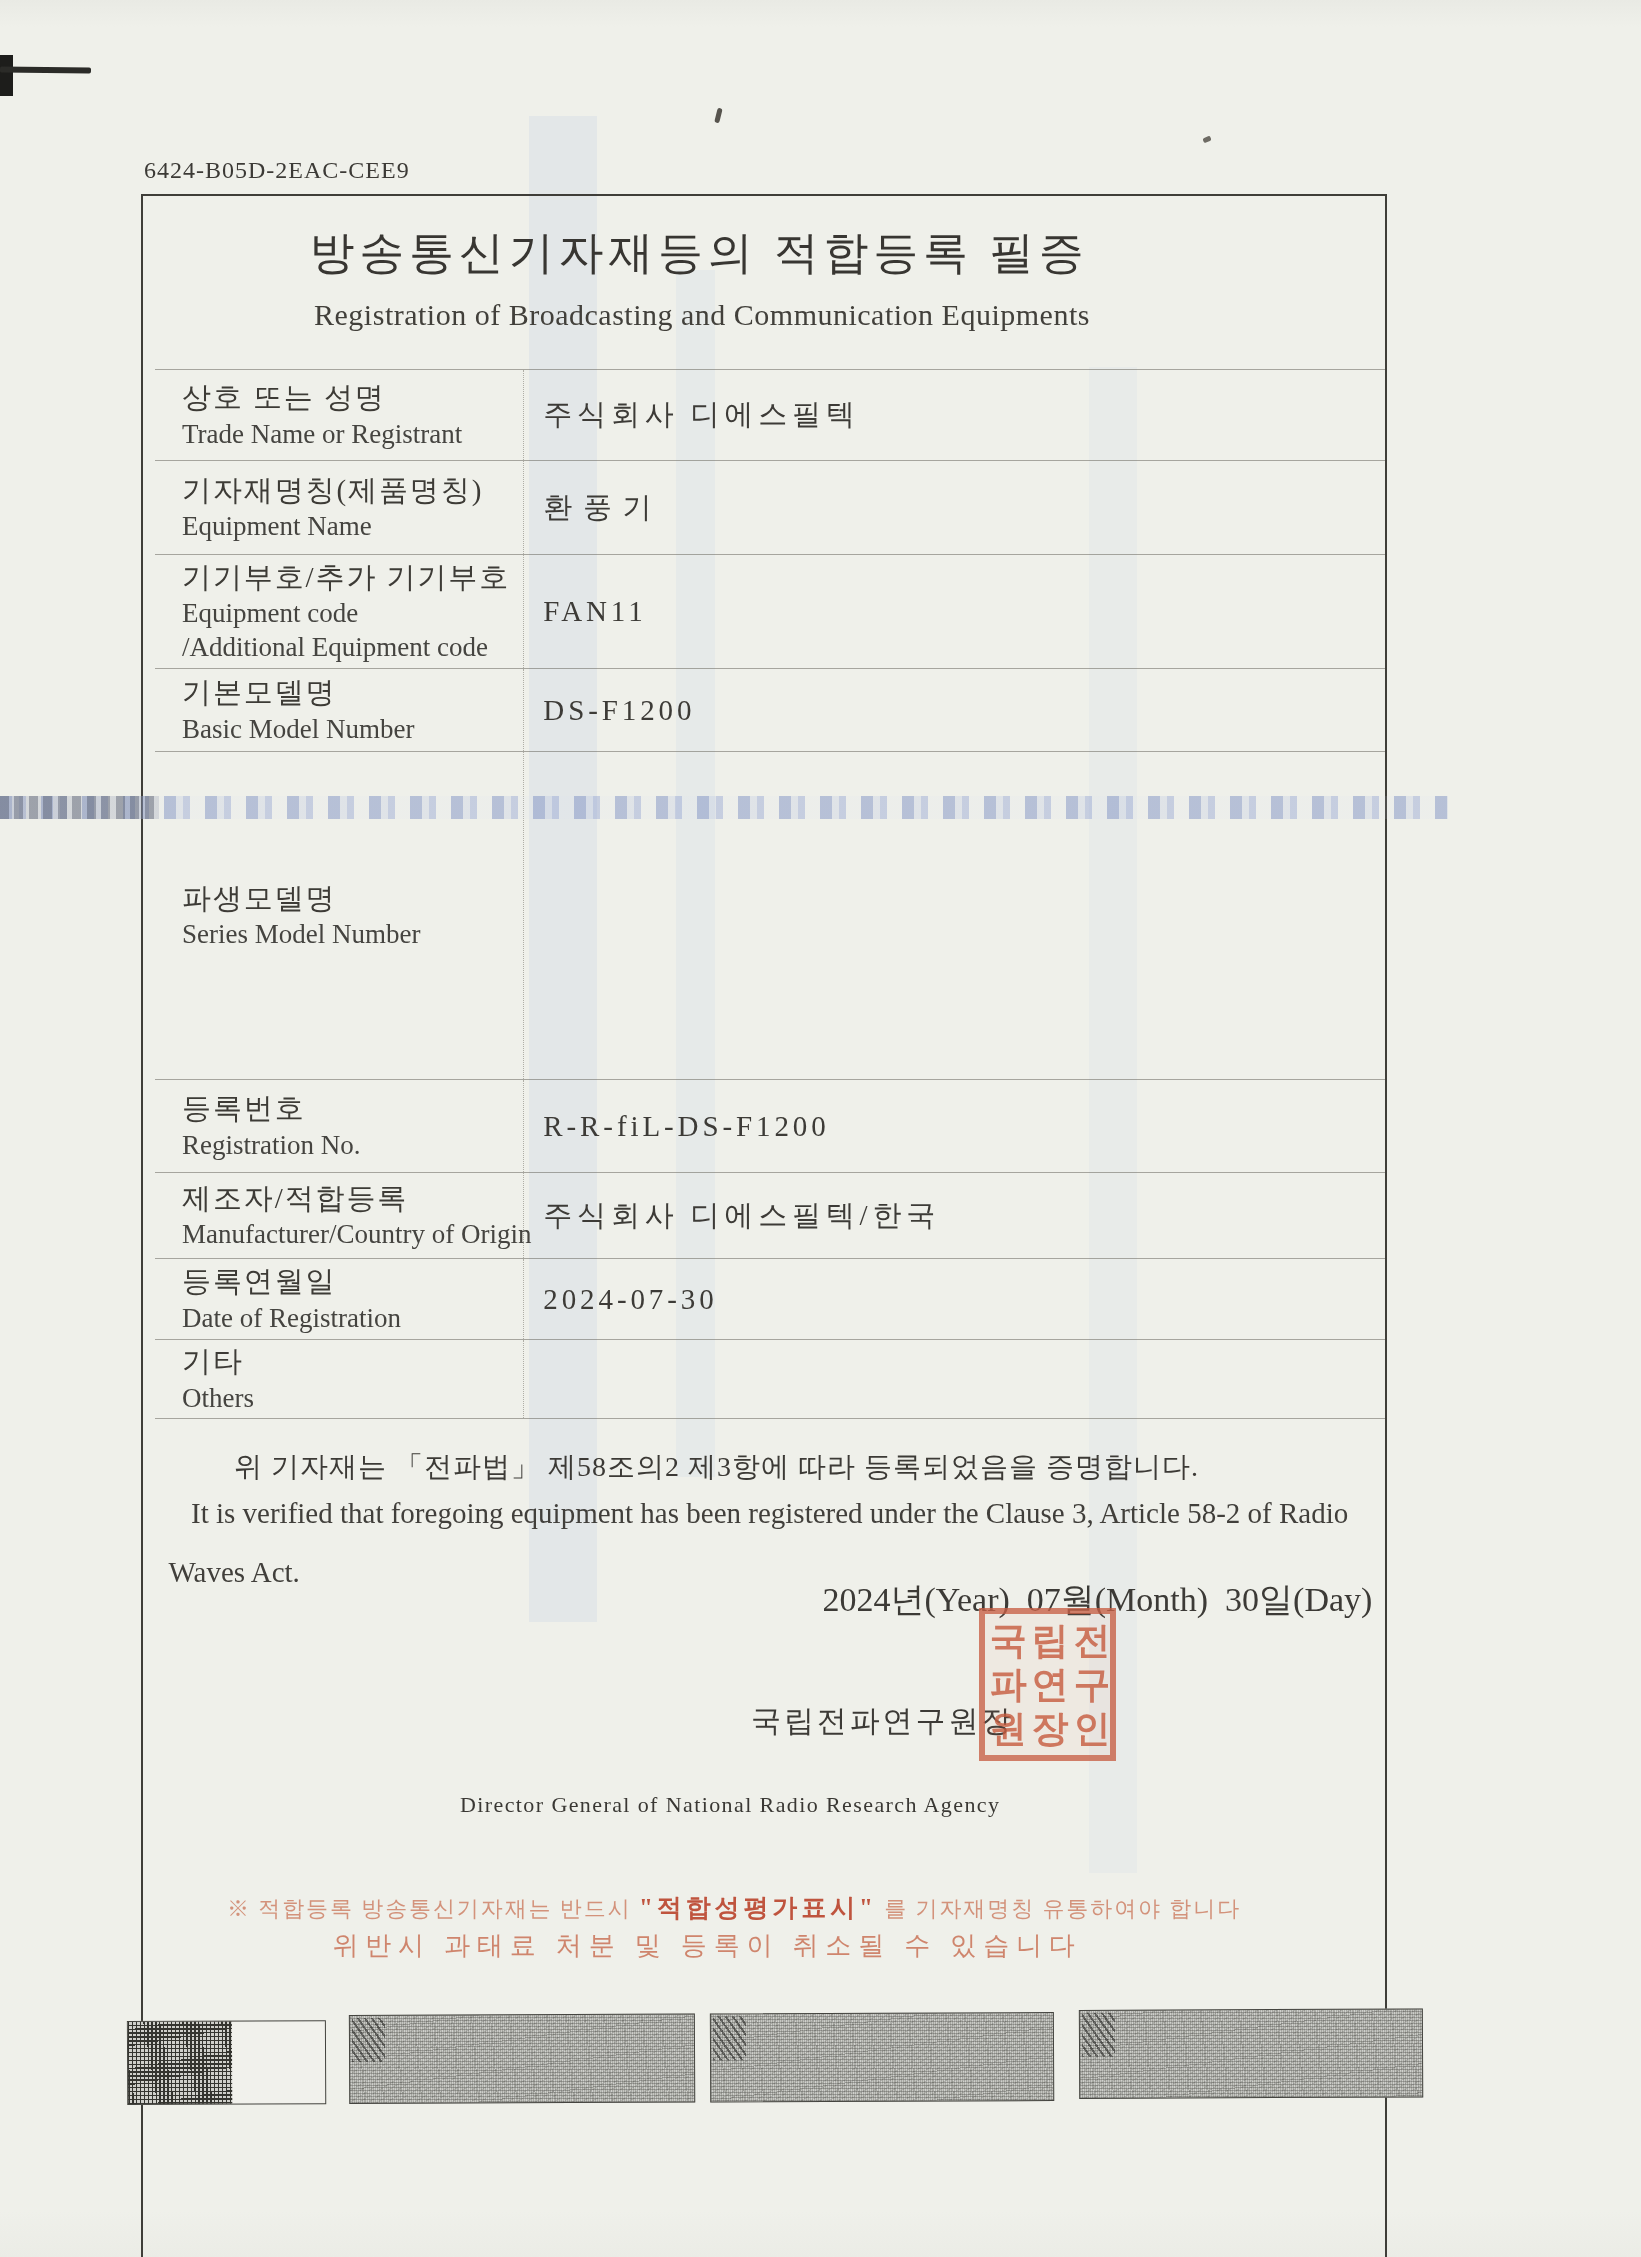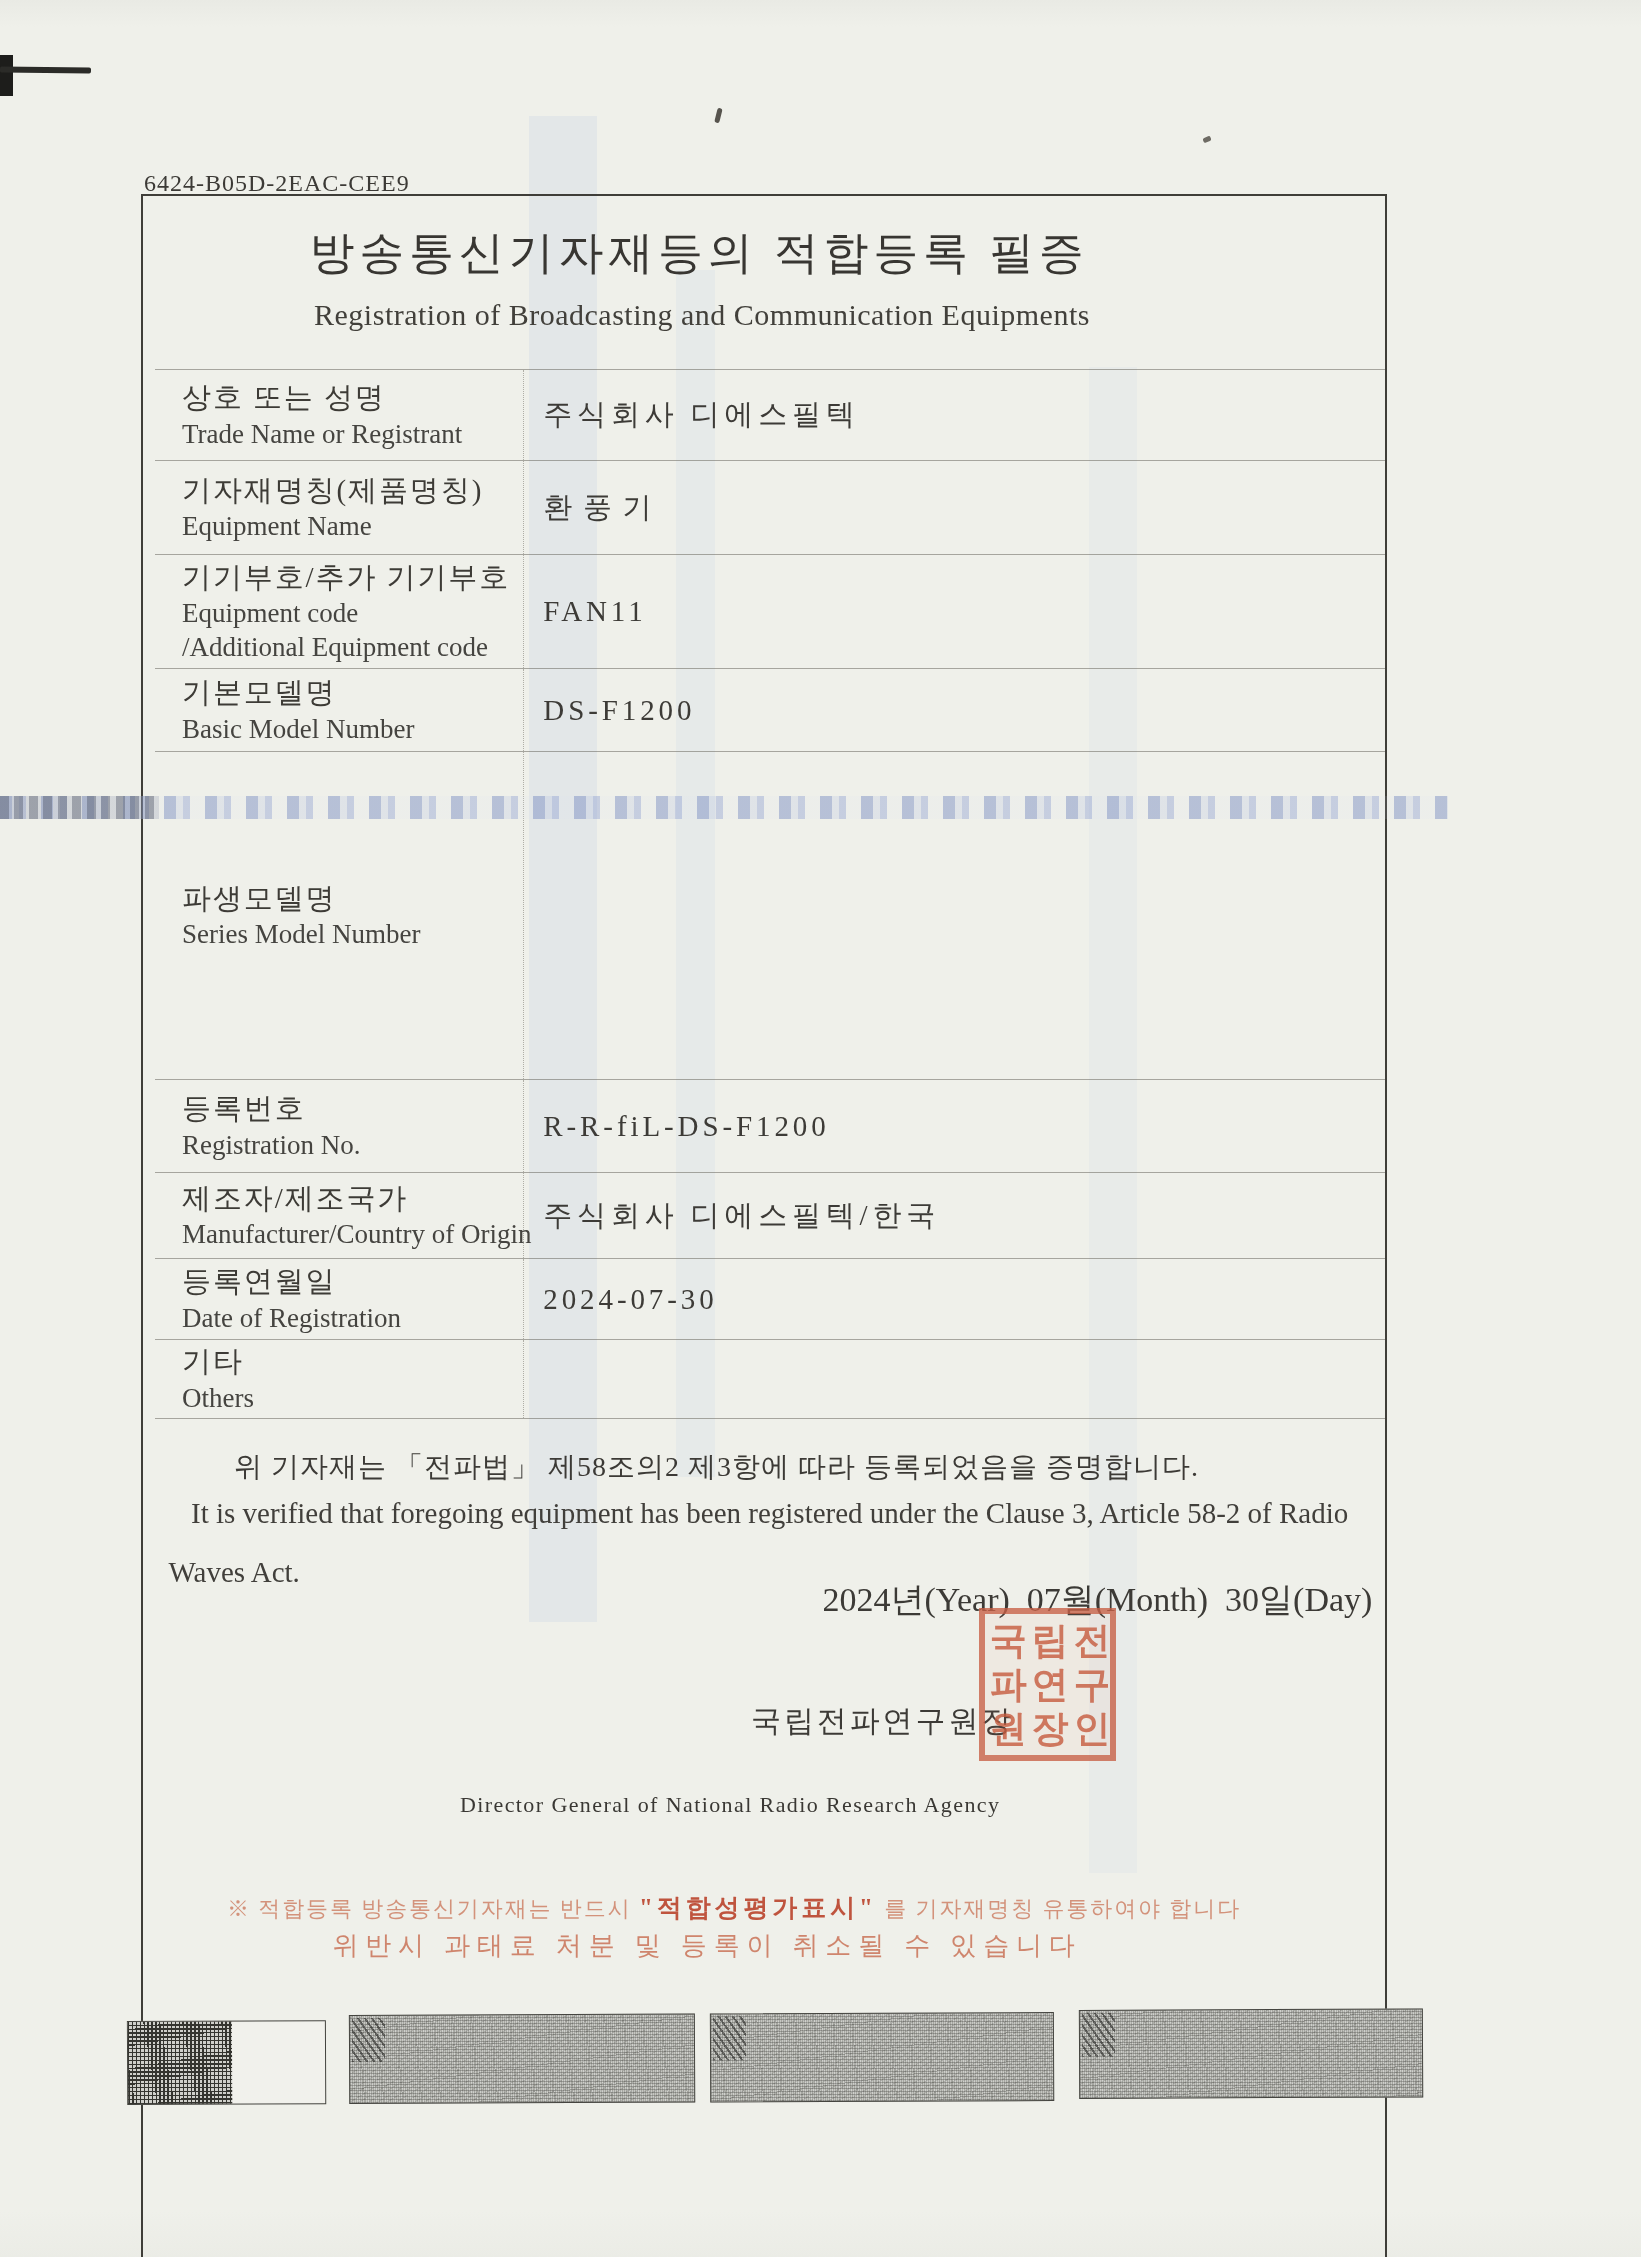--- a/index.html
+++ b/index.html
@@ -15,21 +15,21 @@
   .streak{position:absolute;pointer-events:none;}
   .streak.s1{left:529px;top:116px;width:68px;height:1506px;background:rgba(178,196,226,.20);}
   .streak.s2{left:676px;top:270px;width:39px;height:1207px;background:rgba(178,196,226,.14);}
   .streak.s3{left:1089px;top:367px;width:48px;height:1506px;background:rgba(185,200,225,.11);}
   
   .artifact-bar{position:absolute;left:0;top:55px;width:12.6px;height:41px;background:#1d1d1b;}
   .artifact-line{position:absolute;left:0;top:67px;width:91px;height:5.8px;background:#2b2b28;transform:rotate(.6deg);border-radius:1.9px;}
   .speck1{position:absolute;left:716px;top:108px;width:4.8px;height:14.5px;background:#57544e;transform:rotate(14deg);border-radius:2.9px;}
   .speck2{position:absolute;left:1203px;top:137px;width:7.7px;height:4.8px;background:#6e6b64;transform:rotate(-22deg);border-radius:1.9px;}
   
-  .doc-code{position:absolute;left:144px;top:157px;font-size:24px;letter-spacing:1px;color:#3c3a36;margin-top:13px;}
+  .doc-code{position:absolute;left:144px;top:157px;font-size:24px;letter-spacing:1px;color:#3c3a36;}
   
   .cert{
     position:absolute;left:141px;top:194px;width:1246px;height:2179px;
     box-sizing:border-box;border:2.9px solid #3f3e39;
     display:flex;flex-direction:column;padding-left:12px;
   }
   .thead{height:173px;box-sizing:border-box;padding-top:27px;text-align:center;}
   .title{font-size:45px;letter-spacing:4.8px;color:#383632;transform:translateX(-71px);white-space:nowrap;}
   .subtitle{margin-top:15.4px;font-size:30px;letter-spacing:0.5px;color:#42403b;transform:translateX(-68px);white-space:nowrap;}
   .row{display:flex;box-sizing:border-box;border-top:1.9px solid rgba(105,103,94,.55);}
@@ -183,21 +183,21 @@
         <div class="lk">등록번호</div>
         <div class="le">Registration No.</div>
       </div>
       <div class="cell-value">
         <span class="val code">R-R-fiL-DS-F1200</span>
       </div>
     </div>
 
     <div class="row h89">
       <div class="cell-label">
-        <div class="lk">제조자/제조국가</div>
+        <div class="lk">제조자/적합등록</div>
         <div class="le">Manufacturer/Country of Origin</div>
       </div>
       <div class="cell-value">
         <span class="val ko">주식회사 디에스필텍/한국</span>
       </div>
     </div>
 
     <div class="row h84">
       <div class="cell-label">
         <div class="lk">등록연월일</div>

